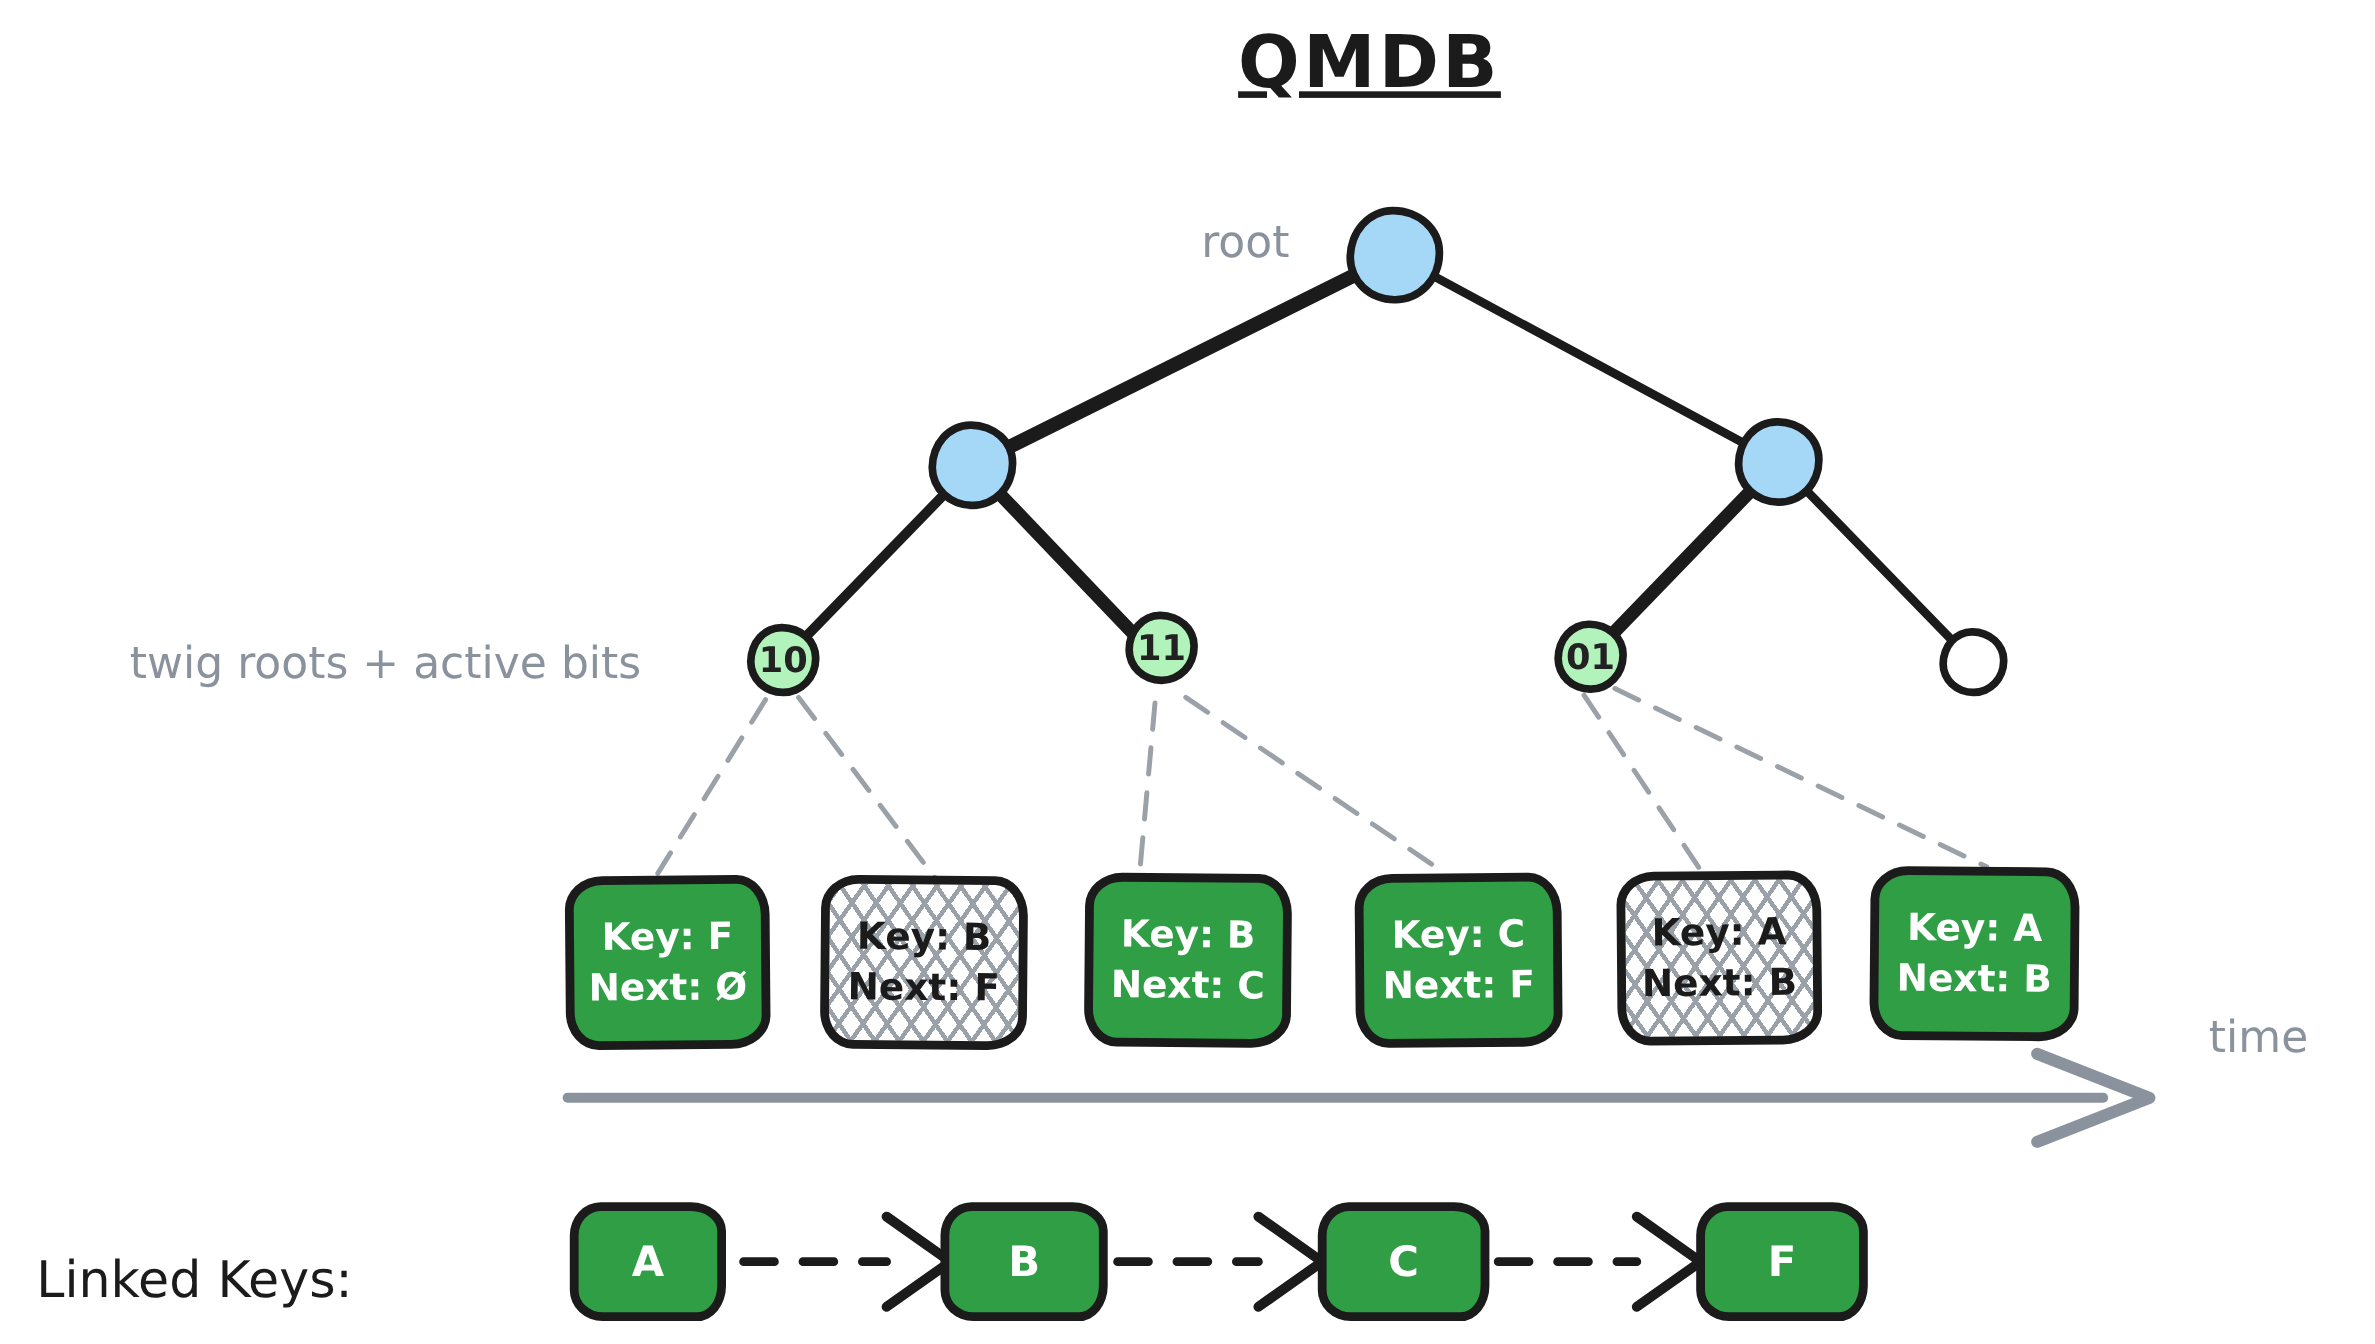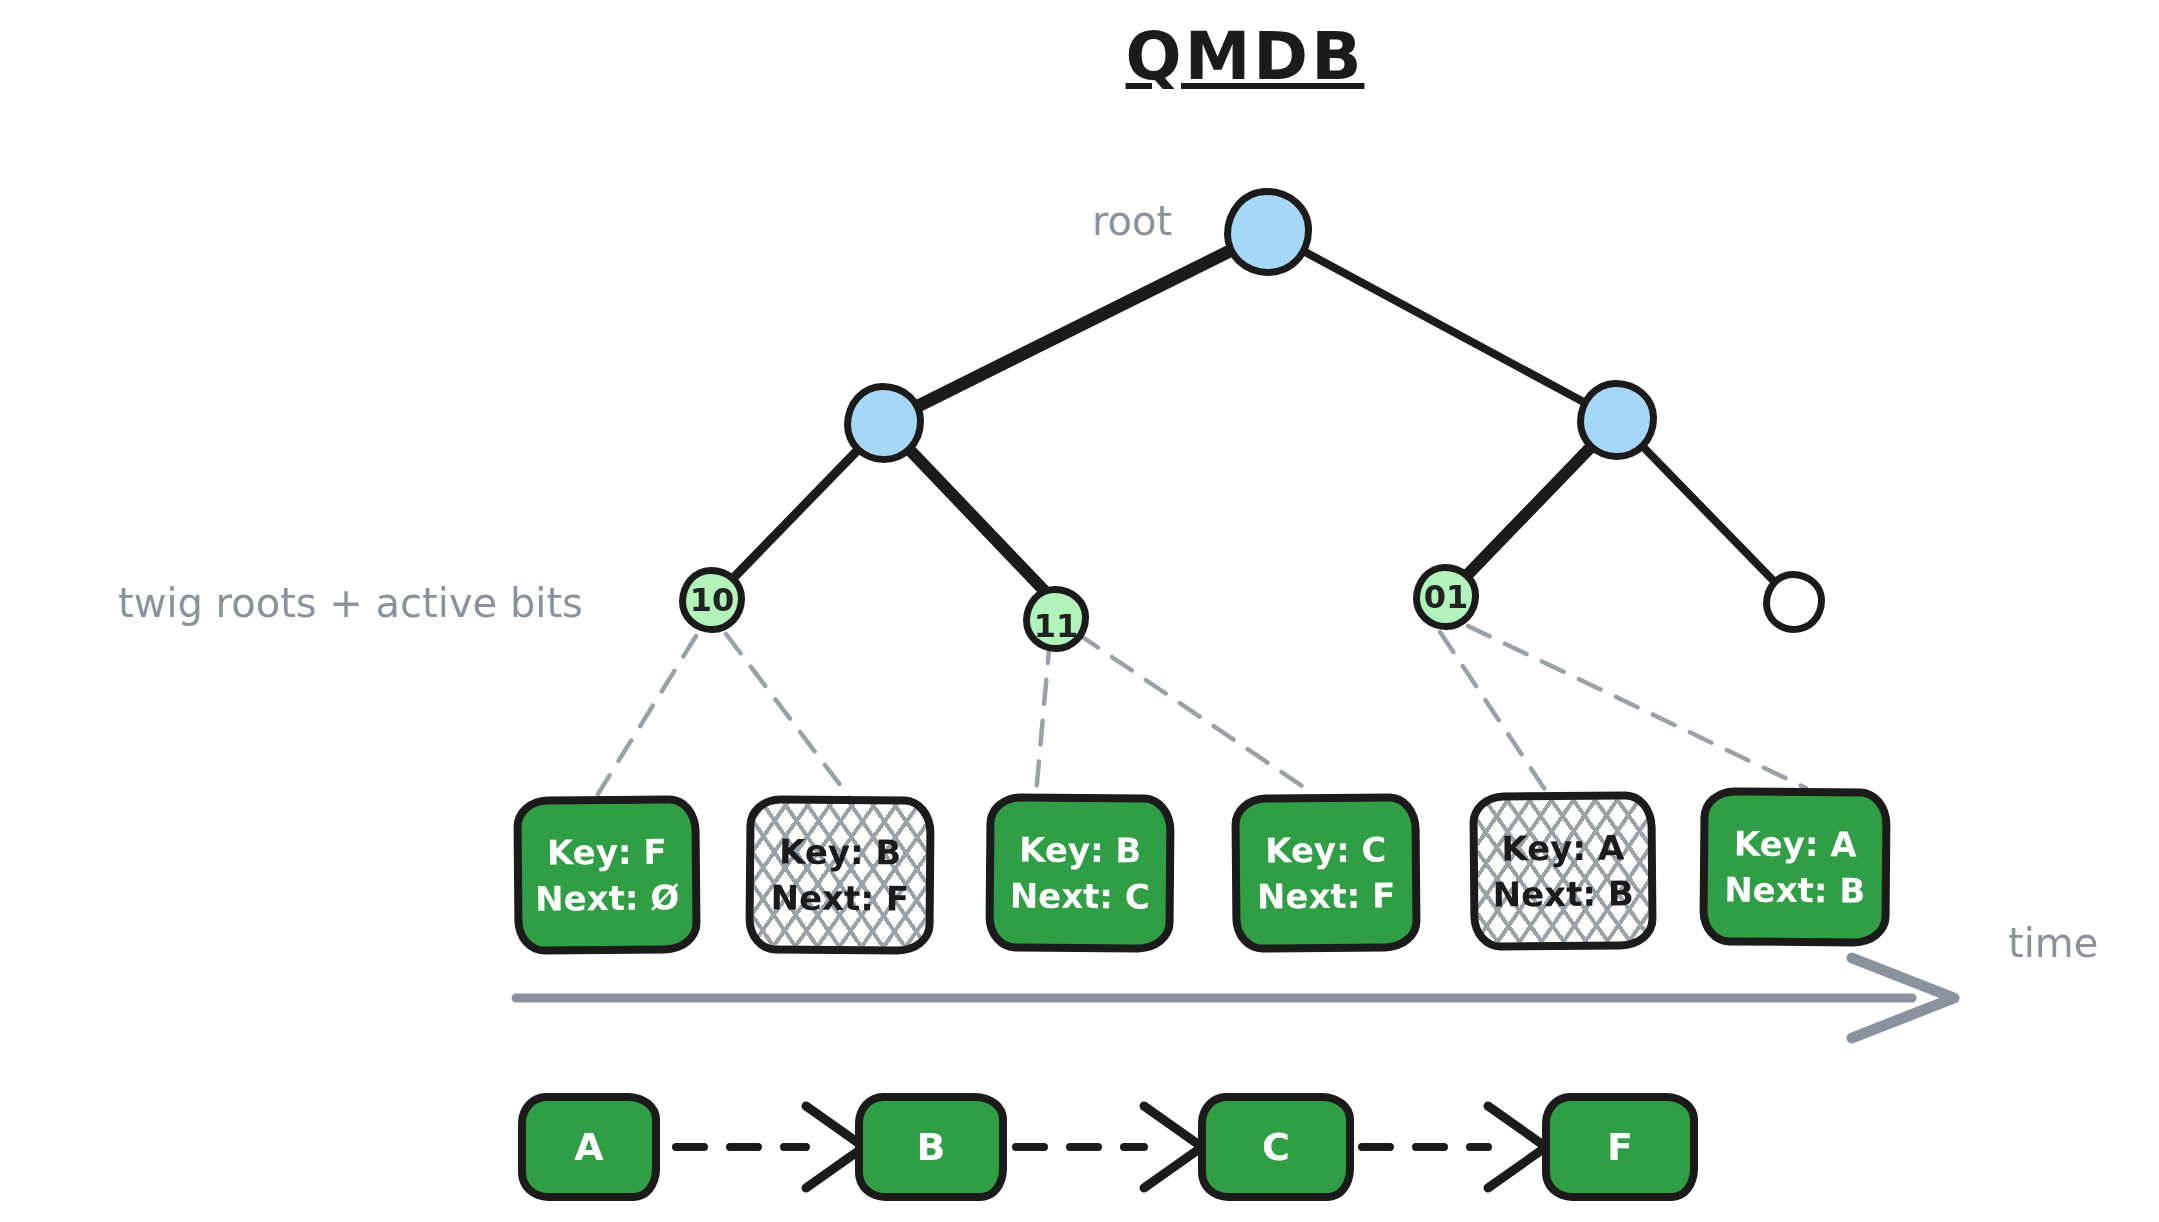--- a/index.html
+++ b/index.html
@@ -106,21 +106,21 @@
   <div class="txt gray-label" style="left:1092px;top:198px;">root</div>
   <div class="txt gray-label" style="left:118px;top:580px;">twig roots + active bits</div>
 
   <div class="node blue" style="left:1224px;top:188px;width:88px;height:88px;"></div>
   <div class="node blue" style="left:844px;top:383px;width:80px;height:80px;"></div>
   <div class="node blue" style="left:1577px;top:380px;width:80px;height:80px;"></div>
 
   <div class="node green" style="left:679px;top:567px;width:66px;height:66px;text-align:center;">
     <span>10</span>
   </div>
-  <div class="node green" style="left:1023px;top:586px;width:66px;height:66px;align-items:flex-end;">
+  <div class="node green" style="left:1023px;top:556px;width:66px;height:66px;">
     <span>11</span>
   </div>
   <div class="node green" style="left:1413px;top:564px;width:66px;height:66px;">
     <span>01</span>
   </div>
   <div class="node white" style="left:1763px;top:571px;width:62px;height:62px;">
     <span></span>
   </div>
 
 
@@ -144,20 +144,21 @@
     <div>Key: A</div>
     <div>Next: B</div>
   </div>
   <div class="opbox active r2" style="left:1700px;top:788px;width:190px;">
     <div>Key: A</div>
     <div>Next: B</div>
   </div>
 
   <div class="txt gray-label" style="left:2008px;top:920px;">time</div>
 
+  <div class="txt black-label" style="left:33px;top:1136px;">Linked Keys:</div>
 
   <div class="keybox" style="left:518px;width:142px;">
     <span>A</span>
   </div>
   <div class="keybox" style="left:855px;width:152px;">
     <span>B</span>
   </div>
   <div class="keybox" style="left:1198px;width:156px;">
     <span>C</span>
   </div>

